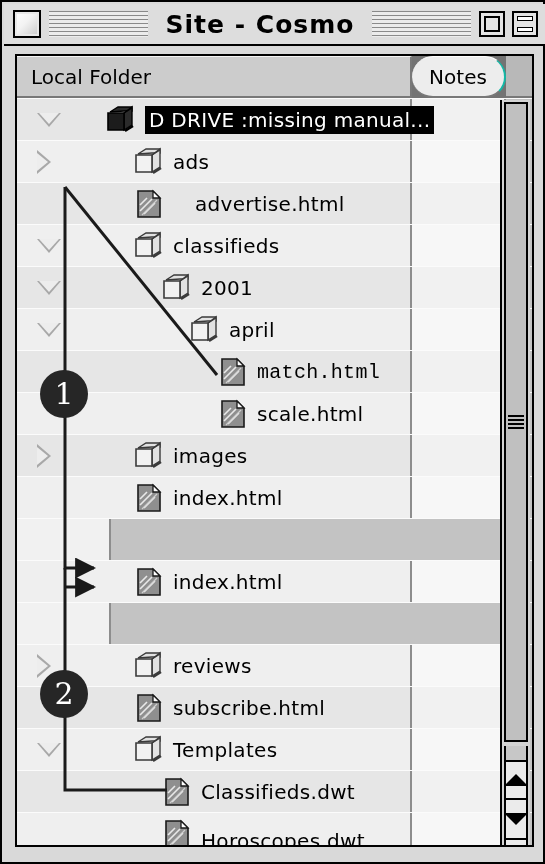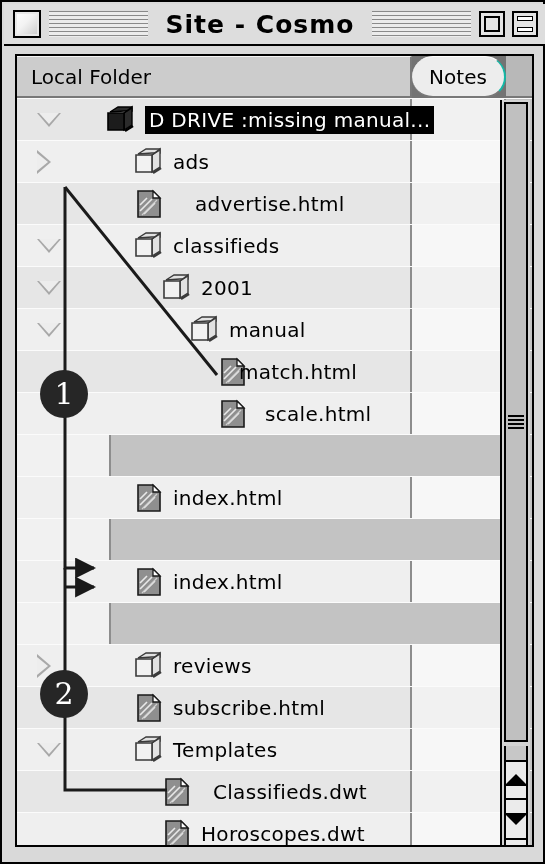--- a/index.html
+++ b/index.html
@@ -361,52 +361,63 @@
         <div class="row">
           <div class="cell-local">
             <div class="tri down"></div>
             <div class="icon" style="left: 172px;"><svg width="32" height="30" viewBox="0 0 32 30">
                 <path d="M5 7 L13 2 L27 2 L27 6 L19 6 Z" fill="#e2e2e2" stroke="#3a3a3a" stroke-width="1.4"></path>
                 <path d="M27 2 L27 20 L19 25 L19 8 Z" fill="#e2e2e2" stroke="#3a3a3a" stroke-width="1.4"></path>
                 <path d="M3 8 L19 8 L19 25 L3 25 Z" fill="#f2f2f2" stroke="#3a3a3a" stroke-width="1.6"></path>
                 <path d="M19 8 L27 3" stroke="#3a3a3a" stroke-width="1.2" fill="none"></path>
                 <path d="M20 26 L28 21" stroke="#3a3a3a" stroke-width="2.4" fill="none"></path>
               </svg></div>
-            <div class="label" style="left: 212px;">manual</div>
+            <div class="label" style="left: 212px;">april</div>
           </div>
           <div class="cell-notes"></div>
           <div class="cell-pad"></div>
         </div>
         <div class="row">
           <div class="cell-local">
             <div class="icon" style="left: 200px;"><svg width="32" height="30" viewBox="0 0 32 30">
                 <path d="M5 2 L20 2 L27 9 L27 28 L5 28 Z" fill="#8f8f8f" stroke="#1a1a1a" stroke-width="1.6"></path>
                 <path d="M20 2 L20 9 L27 9 Z" fill="#ffffff" stroke="#1a1a1a" stroke-width="1.3"></path>
                 <path d="M7 22 L19 10 M7 16 L14 9 M11 25 L22 14" stroke="#e8e8e8" stroke-width="1.6" fill="none"></path>
                 <path d="M9 26 L24 11" stroke="#d0d0d0" stroke-width="1.3" fill="none"></path>
               </svg></div>
-            <div class="label" style="left: 222px;">match.html</div>
+            <div class="label" style="left: 240px; font-family: Liberation Mono, monospace;">match.html</div>
           </div>
           <div class="cell-notes"></div>
           <div class="cell-pad"></div>
         </div>
         <div class="row">
           <div class="cell-local">
             <div class="icon" style="left: 200px;"><svg width="32" height="30" viewBox="0 0 32 30">
                 <path d="M5 2 L20 2 L27 9 L27 28 L5 28 Z" fill="#8f8f8f" stroke="#1a1a1a" stroke-width="1.6"></path>
                 <path d="M20 2 L20 9 L27 9 Z" fill="#ffffff" stroke="#1a1a1a" stroke-width="1.3"></path>
                 <path d="M7 22 L19 10 M7 16 L14 9 M11 25 L22 14" stroke="#e8e8e8" stroke-width="1.6" fill="none"></path>
                 <path d="M9 26 L24 11" stroke="#d0d0d0" stroke-width="1.3" fill="none"></path>
               </svg></div>
-            <div class="label" style="left: 248px;">scale.html</div>
-          </div>
-          <div class="cell-notes"></div>
-          <div class="cell-pad"></div>
-        </div>
-        <div class="row">
+            <div class="label" style="left: 240px;">scale.html</div>
+          </div>
+          <div class="cell-notes"></div>
+          <div class="cell-pad"></div>
+        </div>
+        <div class="row">
+          <div class="cell-local">
+            <div class="tri right"></div>
+            <div class="icon" style="left: 116px;"><svg width="32" height="30" viewBox="0 0 32 30">
+                <path d="M5 7 L13 2 L27 2 L27 6 L19 6 Z" fill="#e2e2e2" stroke="#3a3a3a" stroke-width="1.4"></path>
+                <path d="M27 2 L27 20 L19 25 L19 8 Z" fill="#e2e2e2" stroke="#3a3a3a" stroke-width="1.4"></path>
+                <path d="M3 8 L19 8 L19 25 L3 25 Z" fill="#f2f2f2" stroke="#3a3a3a" stroke-width="1.6"></path>
+                <path d="M19 8 L27 3" stroke="#3a3a3a" stroke-width="1.2" fill="none"></path>
+                <path d="M20 26 L28 21" stroke="#3a3a3a" stroke-width="2.4" fill="none"></path>
+              </svg></div>
+            <div class="label" style="left: 156px;">images</div>
+          </div>
           <div class="cell-notes"></div>
           <div class="cell-pad"></div>
         </div>
         <div class="row">
           <div class="cell-local">
             <div class="icon" style="left: 116px;"><svg width="32" height="30" viewBox="0 0 32 30">
                 <path d="M5 2 L20 2 L27 9 L27 28 L5 28 Z" fill="#8f8f8f" stroke="#1a1a1a" stroke-width="1.6"></path>
                 <path d="M20 2 L20 9 L27 9 Z" fill="#ffffff" stroke="#1a1a1a" stroke-width="1.3"></path>
                 <path d="M7 22 L19 10 M7 16 L14 9 M11 25 L22 14" stroke="#e8e8e8" stroke-width="1.6" fill="none"></path>
                 <path d="M9 26 L24 11" stroke="#d0d0d0" stroke-width="1.3" fill="none"></path>
@@ -481,34 +492,34 @@
           <div class="cell-pad"></div>
         </div>
         <div class="row">
           <div class="cell-local">
             <div class="icon" style="left: 144px;"><svg width="32" height="30" viewBox="0 0 32 30">
                 <path d="M5 2 L20 2 L27 9 L27 28 L5 28 Z" fill="#8f8f8f" stroke="#1a1a1a" stroke-width="1.6"></path>
                 <path d="M20 2 L20 9 L27 9 Z" fill="#ffffff" stroke="#1a1a1a" stroke-width="1.3"></path>
                 <path d="M7 22 L19 10 M7 16 L14 9 M11 25 L22 14" stroke="#e8e8e8" stroke-width="1.6" fill="none"></path>
                 <path d="M9 26 L24 11" stroke="#d0d0d0" stroke-width="1.3" fill="none"></path>
               </svg></div>
-            <div class="label" style="left: 184px; margin-left: 12px;">Classifieds.dwt</div>
+            <div class="label" style="left: 184px;">Classifieds.dwt</div>
           </div>
           <div class="cell-notes"></div>
           <div class="cell-pad"></div>
         </div>
         <div class="row">
           <div class="cell-local">
             <div class="icon" style="left: 144px;"><svg width="32" height="30" viewBox="0 0 32 30">
                 <path d="M5 2 L20 2 L27 9 L27 28 L5 28 Z" fill="#8f8f8f" stroke="#1a1a1a" stroke-width="1.6"></path>
                 <path d="M20 2 L20 9 L27 9 Z" fill="#ffffff" stroke="#1a1a1a" stroke-width="1.3"></path>
                 <path d="M7 22 L19 10 M7 16 L14 9 M11 25 L22 14" stroke="#e8e8e8" stroke-width="1.6" fill="none"></path>
                 <path d="M9 26 L24 11" stroke="#d0d0d0" stroke-width="1.3" fill="none"></path>
               </svg></div>
-            <div class="label" style="left: 184px;">Horoscopes.dwt</div>
+            <div class="label" style="left: 184px; margin-top: 7px;">Horoscopes.dwt</div>
           </div>
           <div class="cell-notes"></div>
           <div class="cell-pad"></div>
         </div>
       </div>
 
     <div class="vscroll">
       <div class="vs-thumb">
         <div class="vs-grip"></div>
       </div>

